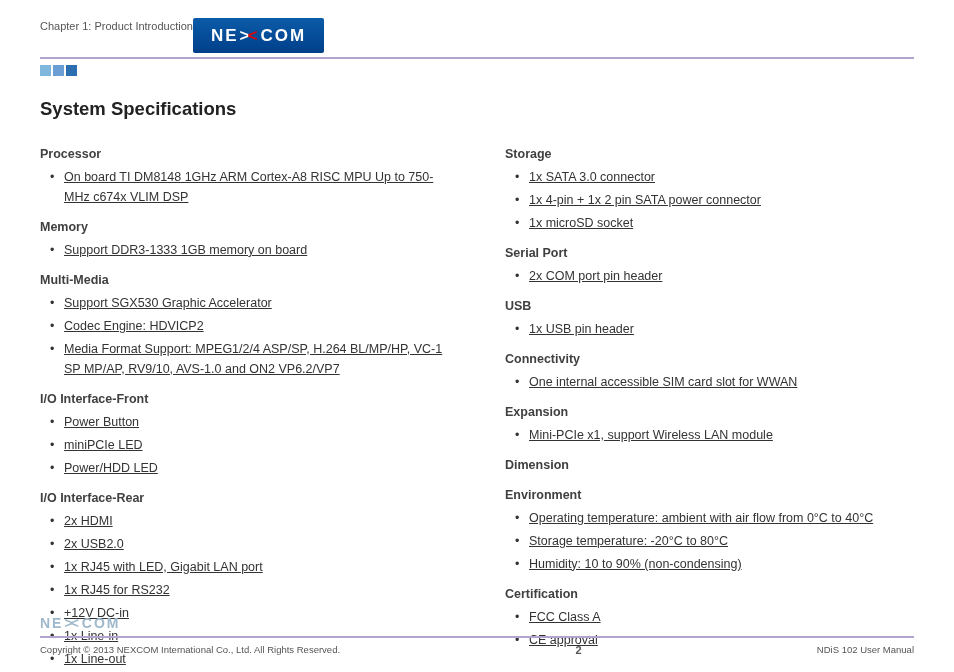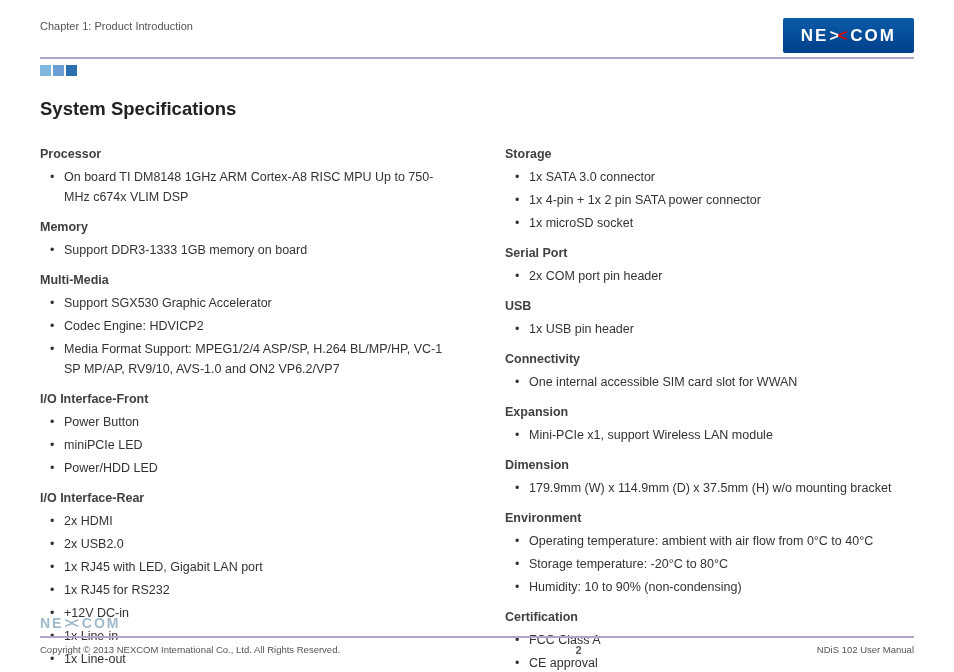--- a/index.html
+++ b/index.html
@@ -9,21 +9,21 @@
       font-family: Arial, Helvetica, sans-serif;
       background: #fff;
       position: relative;
       padding: 18px 40px 0;
       color: #333;
       font-size: 12.5px;
       line-height: 1.6;
     }
     .header {
       display: flex;
-      justify-content: space-between;
+      justify-content: flex-start;
       align-items: flex-start;
       margin-bottom: 2px;
     }
     .chapter-label {
       font-size: 11px;
       color: #555;
     }
     .logo-wrap {
       background: #003f8a;
       background: linear-gradient(#0b5ba8, #003f8a);
@@ -69,21 +69,21 @@
       gap: 56px;
     }
     .col { flex: 1; }
     .section-heading {
       font-weight: bold;
       font-size: 12.5px;
       margin-top: 10px;
       margin-bottom: 3px;
       color: #404040;
     }
-    ul { list-style: none; padding-left: 14px; }
+    ul { list-style: none; padding-left: 14px; text-decoration: underline; }
     li {
       position: relative;
       padding-left: 10px;
       margin: 3px 0;
       color: #333;
     }
     li::before {
       content: "•";
       position: absolute;
       left: -4px;
@@ -199,23 +199,20 @@
       </ul>
       <div class="section-heading">Connectivity</div>
       <ul>
         <li>One internal accessible SIM card slot for WWAN</li>
       </ul>
       <div class="section-heading">Expansion</div>
       <ul>
         <li>Mini-PCIe x1, support Wireless LAN module</li>
       </ul>
       <div class="section-heading">Dimension</div>
-      <ul>
-        <li>179.9mm (W) x 114.9mm (D) x 37.5mm (H) w/o mounting bracket</li>
-      </ul>
       <div class="section-heading">Environment</div>
       <ul>
         <li>Operating temperature: ambient with air flow from 0°C to 40°C</li>
         <li>Storage temperature: -20°C to 80°C</li>
         <li>Humidity: 10 to 90% (non-condensing)</li>
       </ul>
       <div class="section-heading">Certification</div>
       <ul>
         <li>FCC Class A</li>
         <li>CE approval</li>

